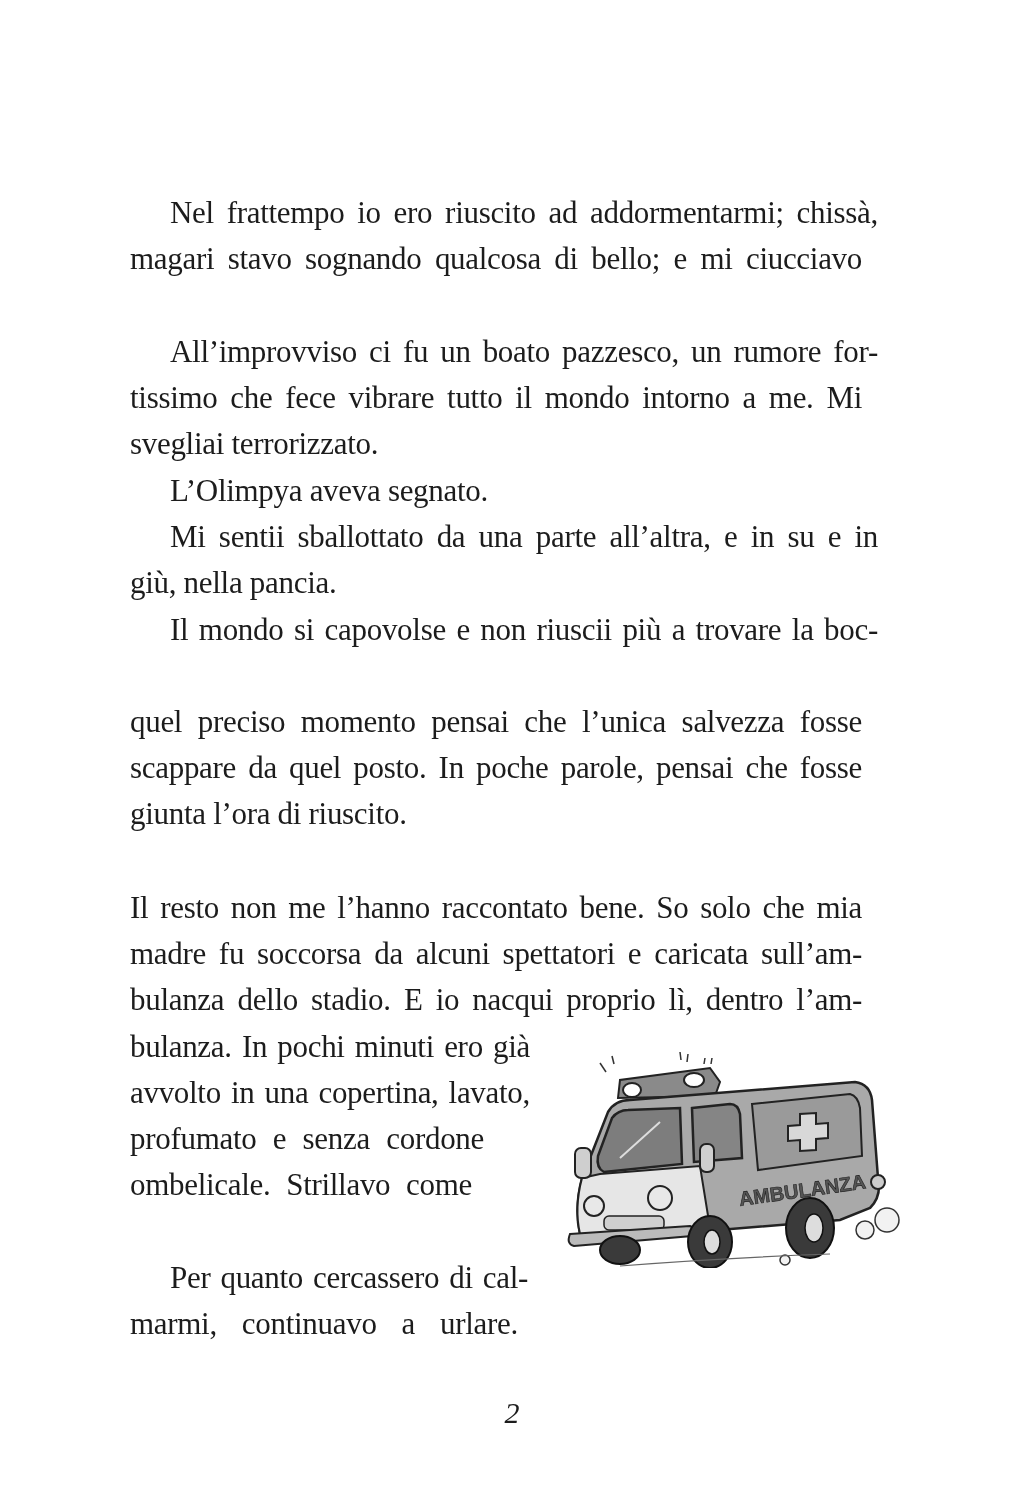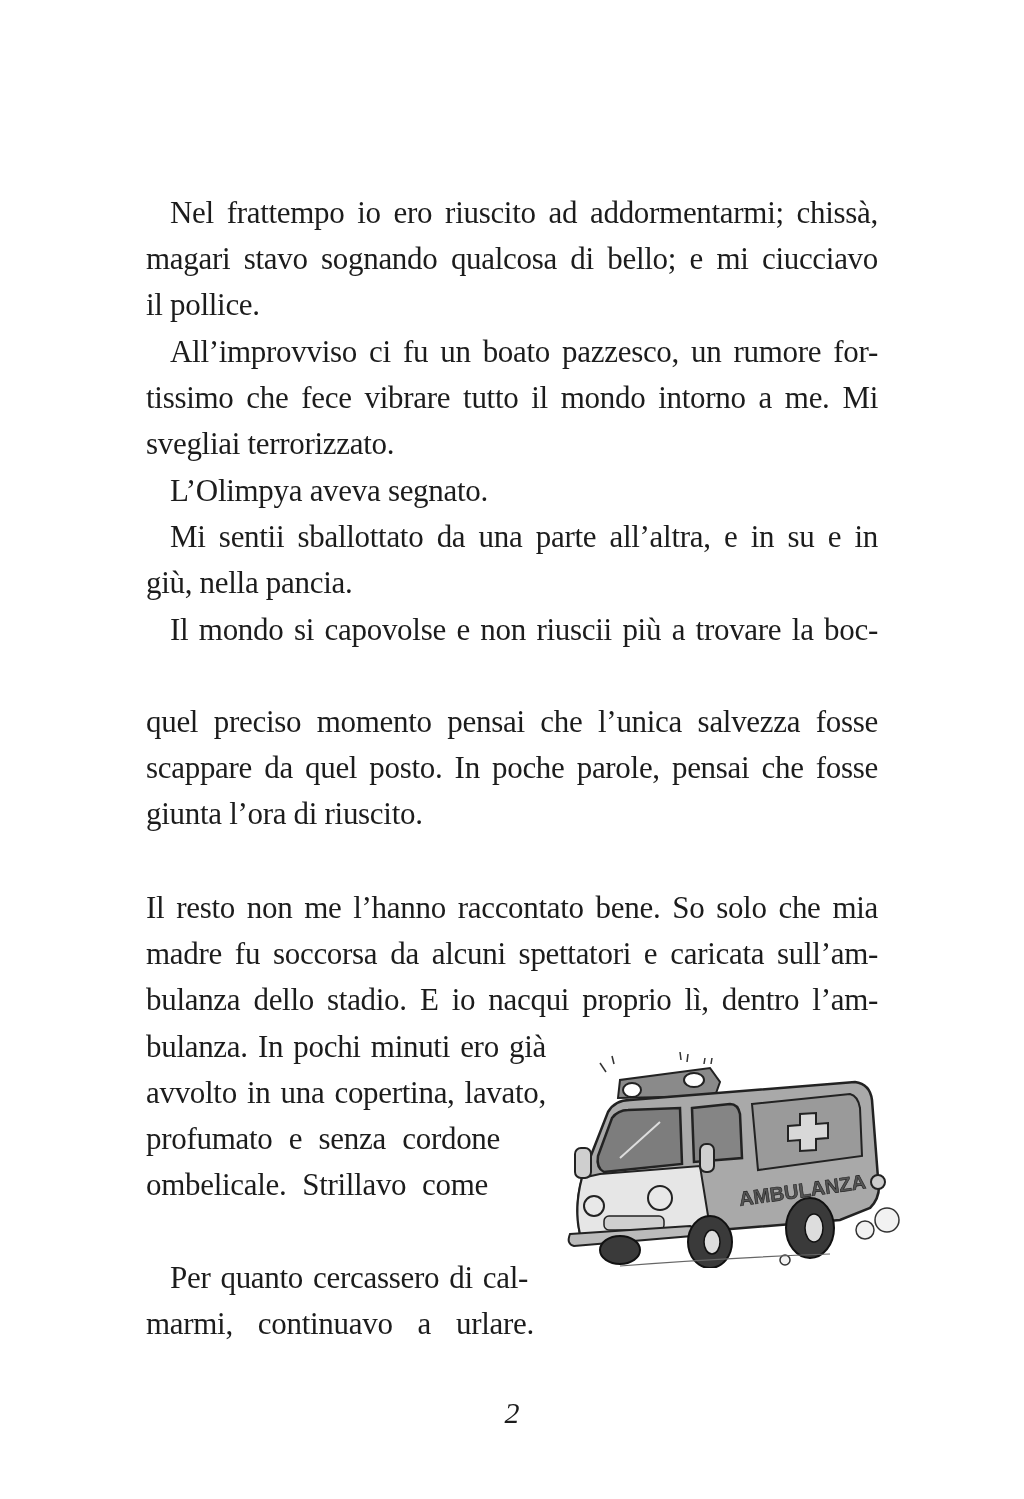--- a/index.html
+++ b/index.html
@@ -4,21 +4,21 @@
 <style>
   html, body { margin: 0; padding: 0; background: #ffffff; }
   body {
     width: 1024px; height: 1499px; position: relative; overflow: hidden;
     font-family: "Liberation Serif", "DejaVu Serif", serif;
     color: #1c1c1c;
   }
   .page { position: absolute; left: 0; top: 0; width: 1024px; height: 1499px; margin-top: 28px; }
   .line {
     position: absolute;
-    left: 146px;
+    left: 130px;
     width: 732px;
     font-size: 31px;
     line-height: 46px;
     white-space: nowrap;
     letter-spacing: -0.3px;
     text-align: justify;
     text-align-last: justify;
   }
   .line.last { text-align-last: left; }
   .line.indent { left: 170px; width: 708px; }
@@ -32,21 +32,20 @@
     text-align: center; font-size: 30px; font-style: italic;
   }
 </style>
 </head>
 <body>
 
 <div class="page">
 
   <div class="line indent" style="top:162px">Nel frattempo io ero riuscito ad addormentarmi; chissà,</div>
   <div class="line" style="top:208px">magari stavo sognando qualcosa di bello; e mi ciucciavo</div>
-  <div class="line last" style="top:254px">il pollice.</div>
 
   <div class="line" style="top:347px">tissimo che fece vibrare tutto il mondo intorno a me. Mi</div>
   <div class="line indent" style="top:301px">All’improvviso ci fu un boato pazzesco, un rumore for-</div>
   <div class="line last" style="top:393px">svegliai terrorizzato.</div>
 
   <div class="line indent last" style="top:440px">L’Olimpya aveva segnato.</div>
 
   <div class="line indent" style="top:486px">Mi sentii sballottato da una parte all’altra, e in su e in</div>
   <div class="line last" style="top:532px">giù, nella pancia.</div>
 

